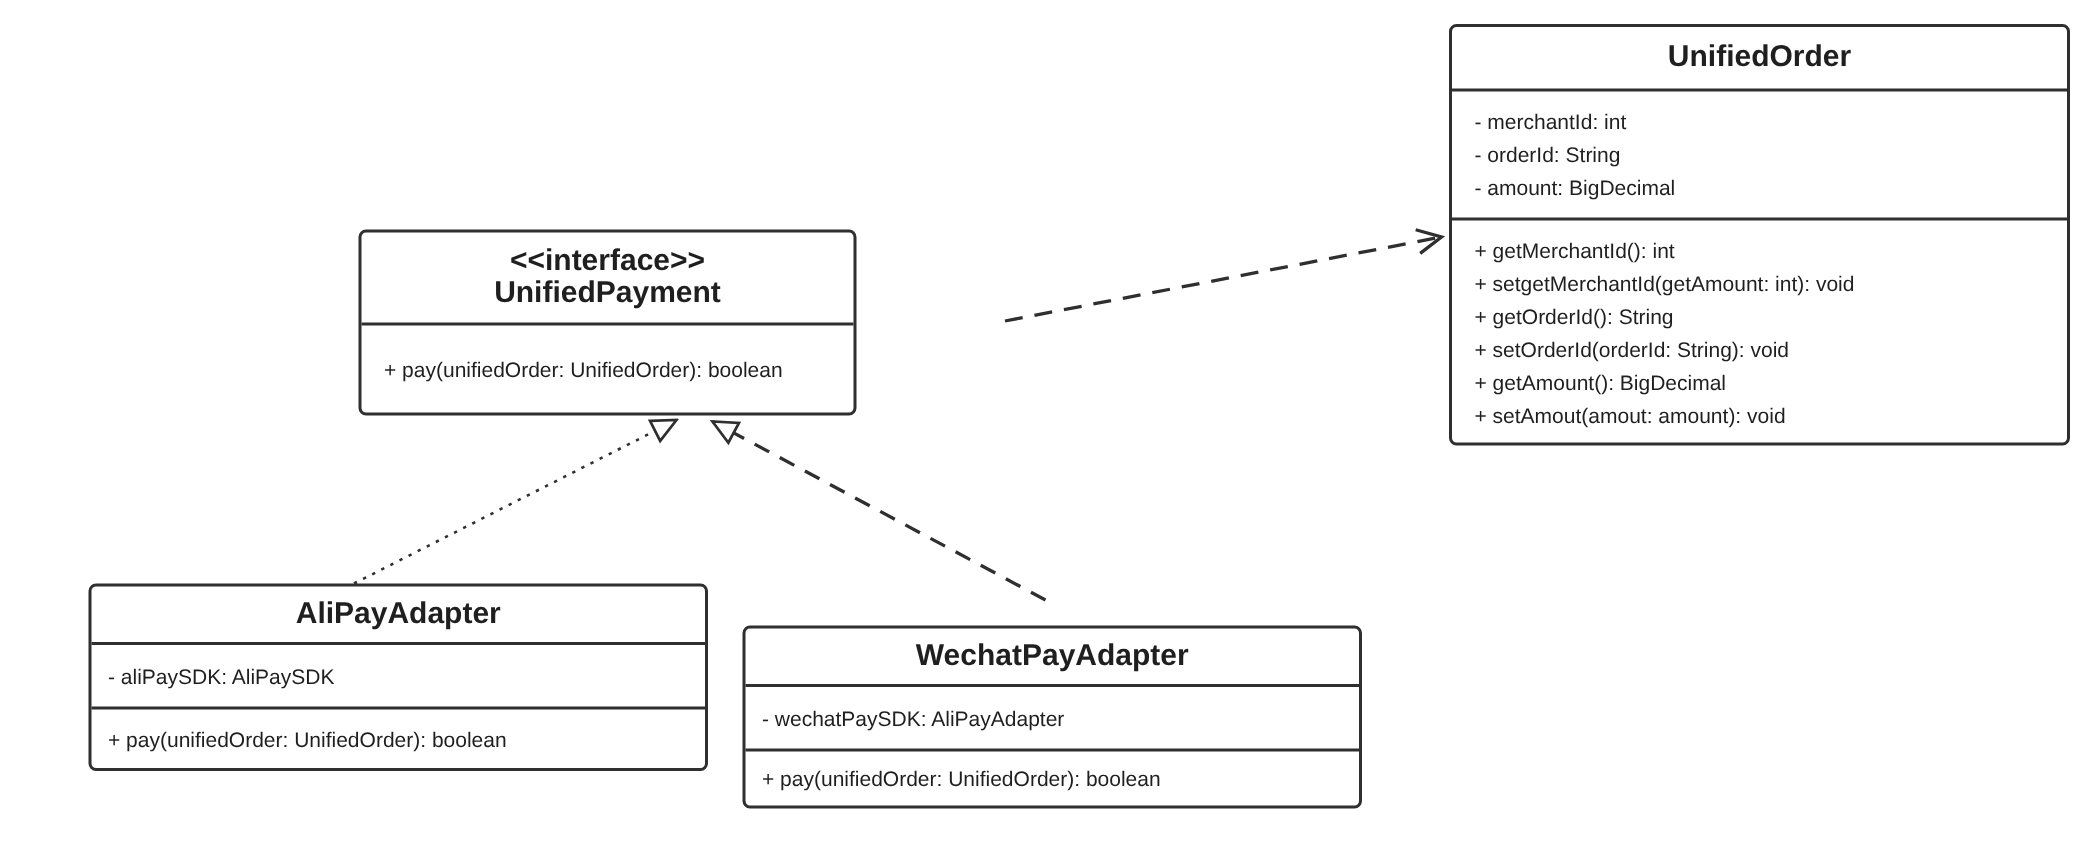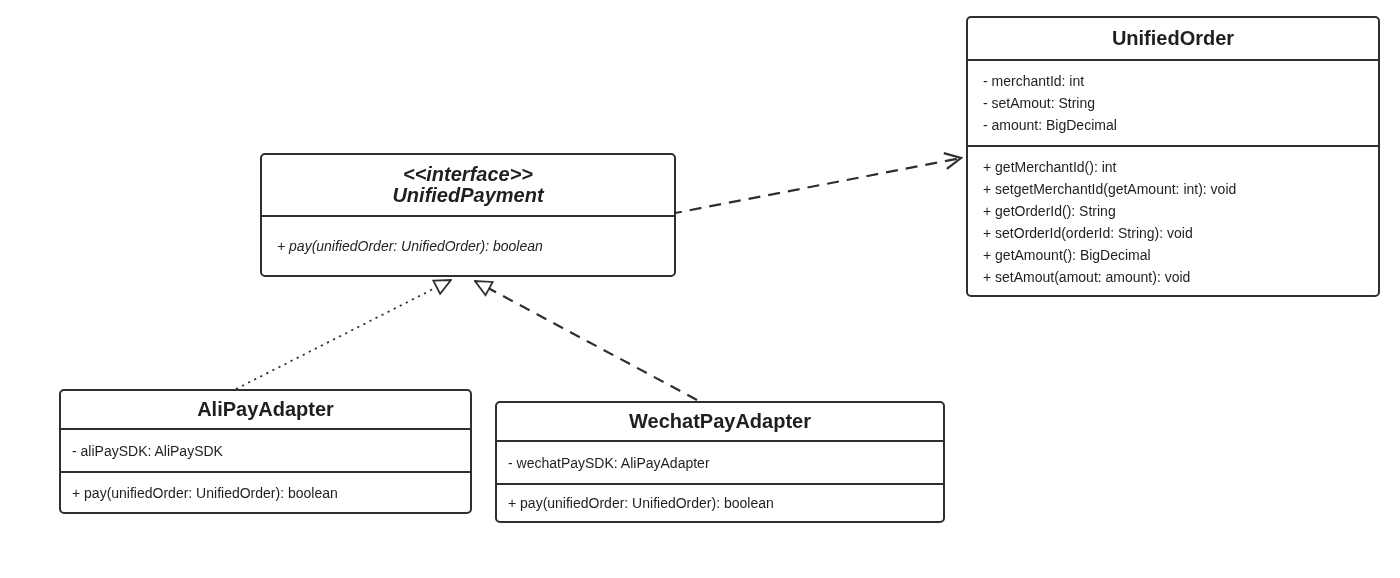--- a/index.html
+++ b/index.html
@@ -56,54 +56,54 @@
     </defs>
     <line x1="670" y1="214" x2="961" y2="158" stroke="#2f2f2f" stroke-width="2.2" stroke-dasharray="12 8" marker-end="url(#openArrow)"></line>
     <line x1="236" y1="389" x2="451" y2="280" stroke="#2f2f2f" stroke-width="1.7" stroke-dasharray="2.2 4.6" marker-end="url(#hollowTriangle)"></line>
     <line x1="697" y1="400" x2="475" y2="281" stroke="#2f2f2f" stroke-width="2.2" stroke-dasharray="11 8" marker-end="url(#hollowTriangle)"></line>
   </svg>
 
   <div class="uml-class" style="left:966px; top:16px; width:414px; height:281px;">
     <div class="uml-title" style="height:41px;">UnifiedOrder</div>
     <div class="uml-section uml-lines" style="height:86px;">
       <div class="uml-line">- merchantId: int</div>
-      <div class="uml-line">- setAmout: String</div>
+      <div class="uml-line">- orderId: String</div>
       <div class="uml-line">- amount: BigDecimal</div>
     </div>
     <div class="uml-section uml-lines" style="height:152px;">
       <div class="uml-line">+ getMerchantId(): int</div>
       <div class="uml-line">+ setgetMerchantId(getAmount: int): void</div>
       <div class="uml-line">+ getOrderId(): String</div>
       <div class="uml-line">+ setOrderId(orderId: String): void</div>
       <div class="uml-line">+ getAmount(): BigDecimal</div>
       <div class="uml-line">+ setAmout(amout: amount): void</div>
     </div>
   </div>
 
-  <div class="uml-class" style="left:260px; top:153px; width:416px; height:124px;font-style:italic;">
+  <div class="uml-class" style="left:239px; top:153px; width:332px; height:124px;">
     <div class="uml-title" style="height:60px;">
       <div>&lt;&lt;interface&gt;&gt;</div>
       <div>UnifiedPayment</div>
     </div>
     <div class="uml-section uml-center-one" style="height:60px;">
       <div class="uml-line">+ pay(unifiedOrder: UnifiedOrder): boolean</div>
     </div>
   </div>
 
   <div class="uml-class adapter" style="left:25px; top:389px; width:413px; height:125px;margin-left:34px;">
     <div class="uml-title" style="height:37px;">AliPayAdapter</div>
     <div class="uml-section uml-center-one" style="height:43px;">
       <div class="uml-line">- aliPaySDK: AliPaySDK</div>
     </div>
     <div class="uml-section uml-center-one" style="height:41px;">
       <div class="uml-line">+ pay(unifiedOrder: UnifiedOrder): boolean</div>
     </div>
   </div>
 
-  <div class="uml-class adapter" style="left:495px; top:401px; width:450px; height:122px;">
+  <div class="uml-class adapter" style="left:495px; top:417px; width:413px; height:122px;">
     <div class="uml-title" style="height:37px;">WechatPayAdapter</div>
     <div class="uml-section uml-center-one" style="height:43px;">
       <div class="uml-line">- wechatPaySDK: AliPayAdapter</div>
     </div>
     <div class="uml-section uml-center-one" style="height:38px;">
       <div class="uml-line">+ pay(unifiedOrder: UnifiedOrder): boolean</div>
     </div>
   </div>
 
 </div>

